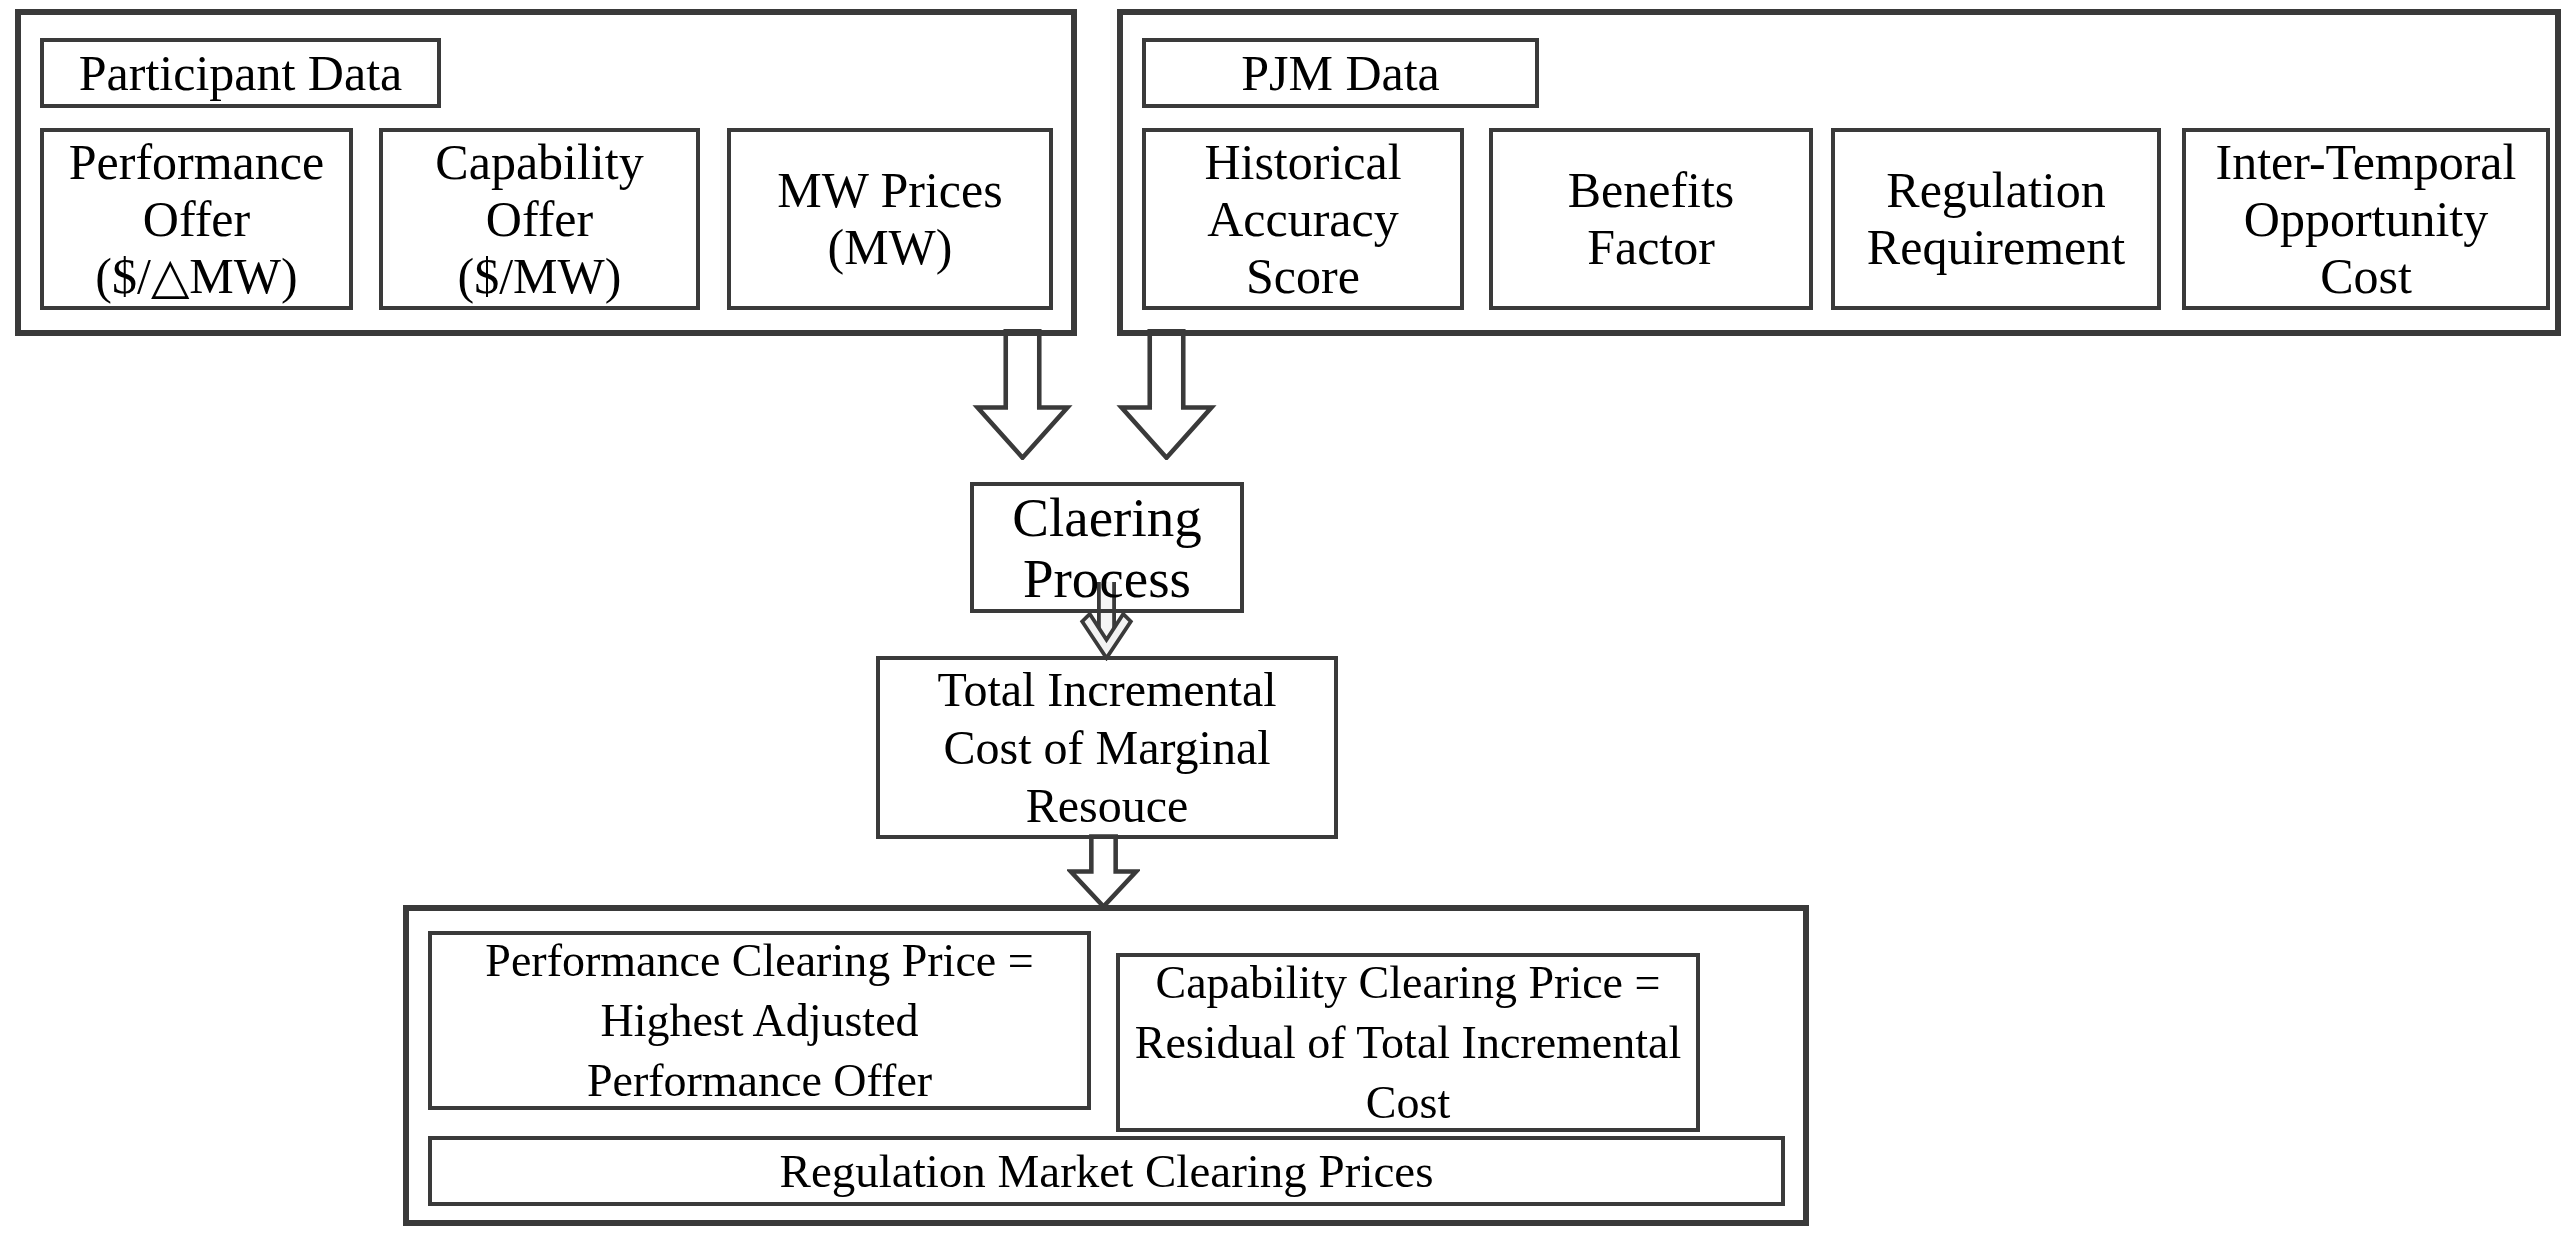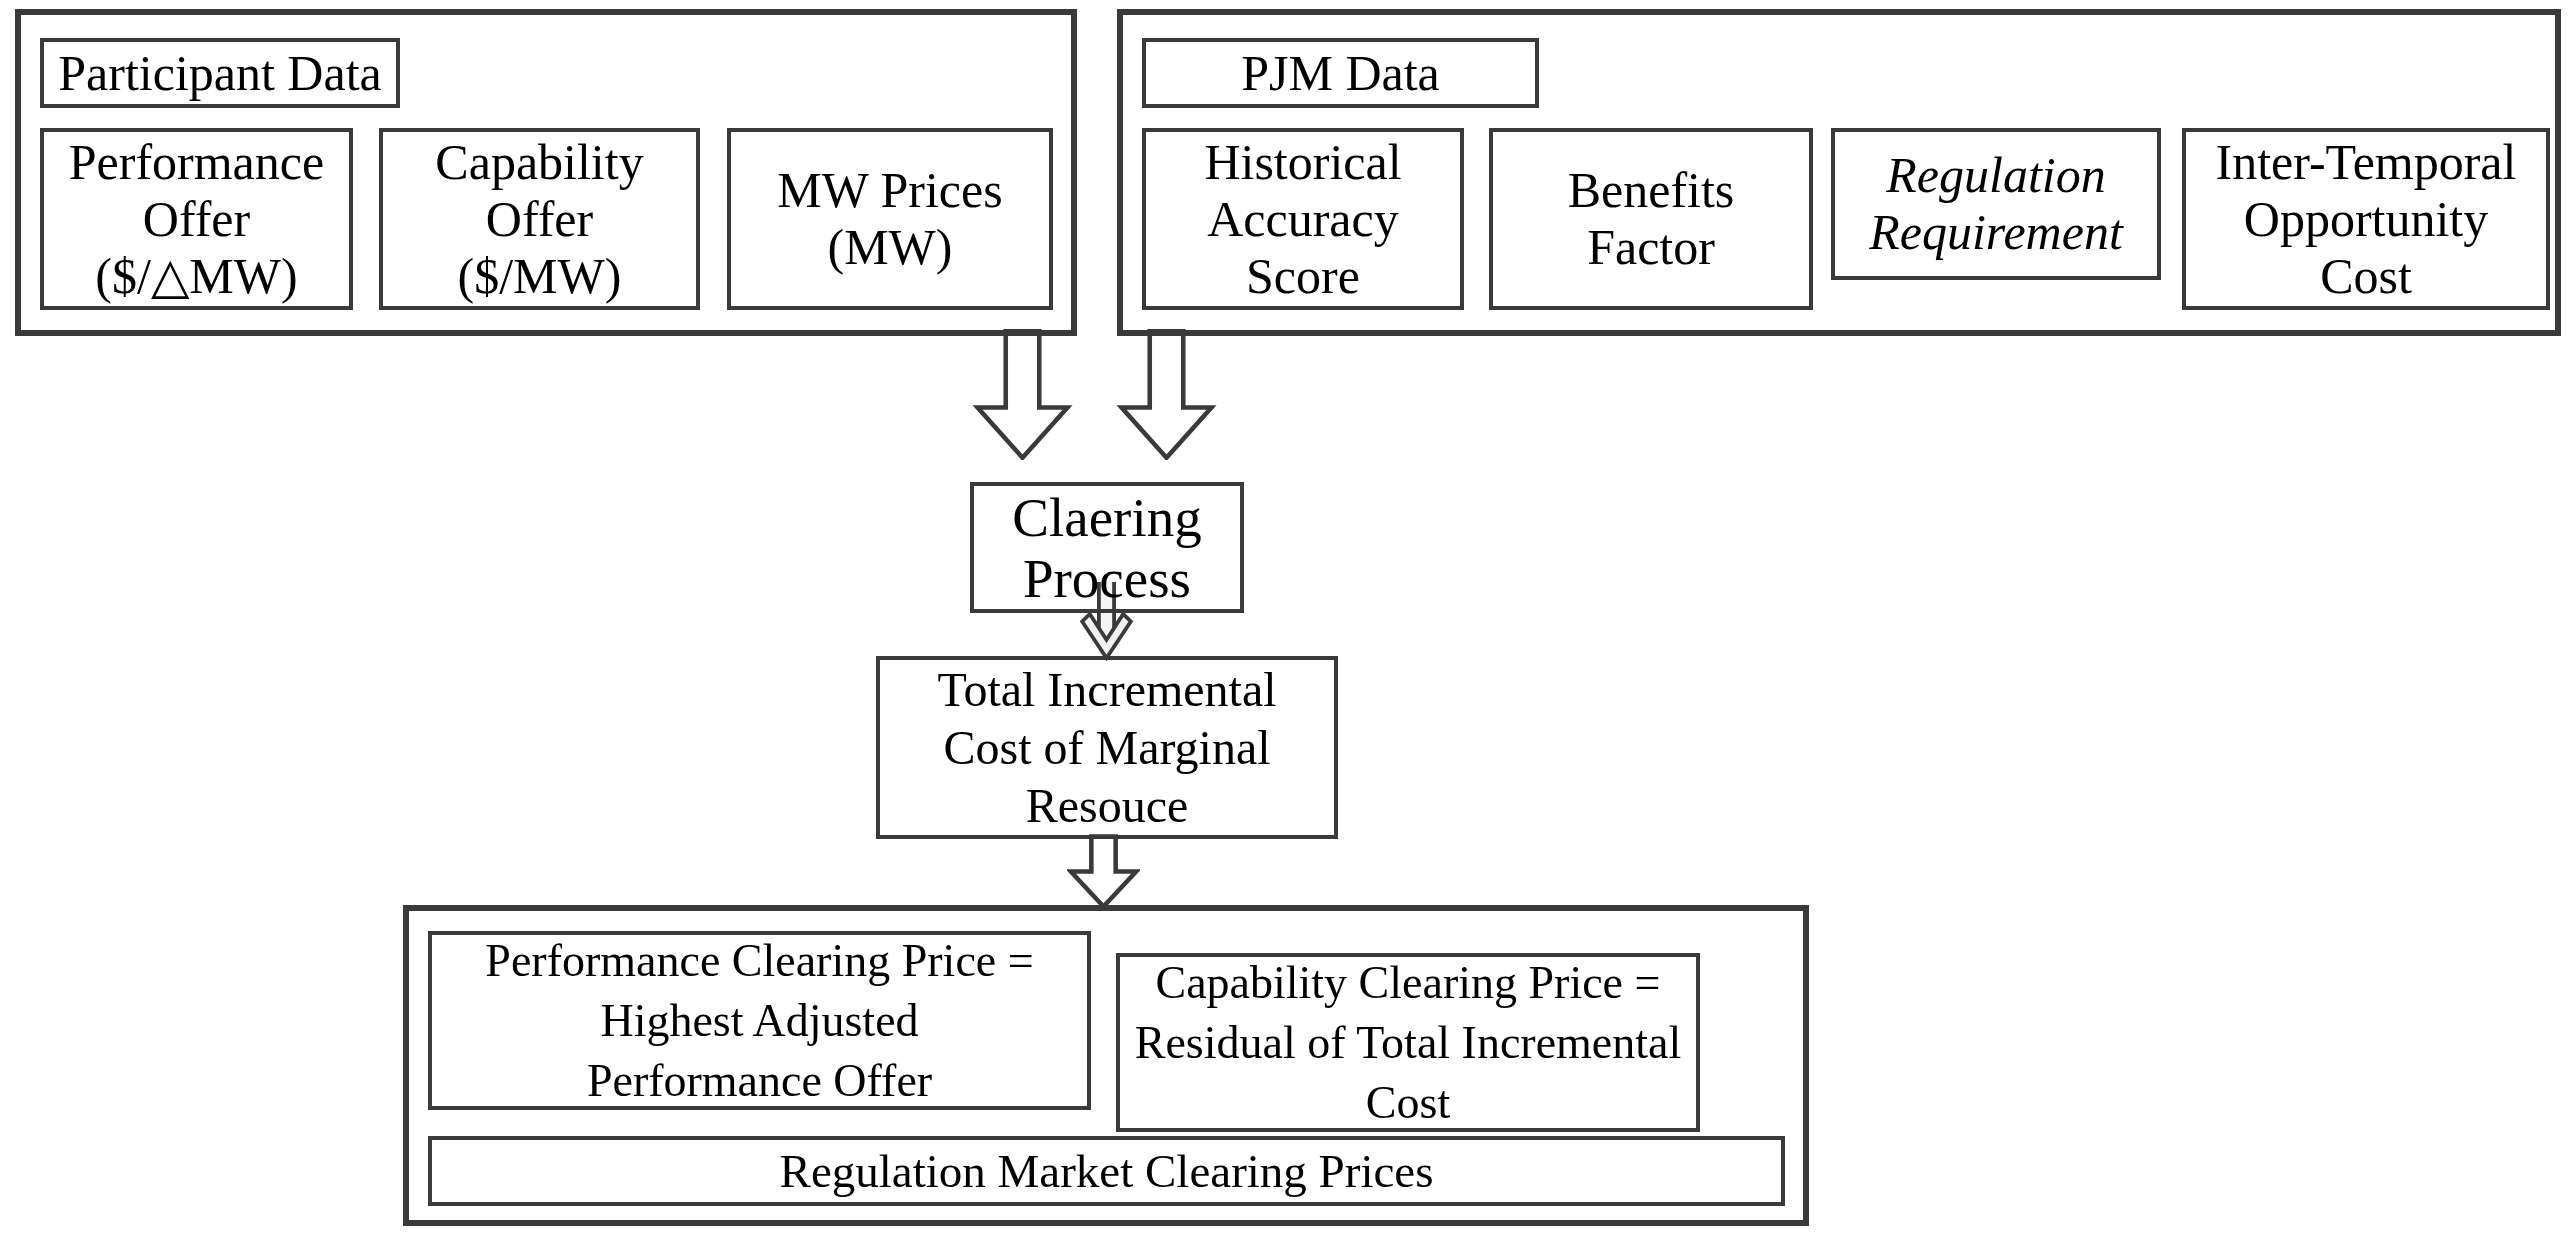--- a/index.html
+++ b/index.html
@@ -53,21 +53,21 @@
   .arrow .shaft-fill{fill:#f5f5f5;stroke:none;}
   .arrow .shaft-side{stroke:#3a3a3a;stroke-width:5;fill:none;}
 </style>
 </head>
 <body>
 
 <div id="stage">
 
   <div class="outline" style="left:15.3px;top:9.2px;width:1062px;height:327px;"></div>
 
-  <div class="box lbl-title" style="left:40px;top:38px;width:360px;height:70px;">
+  <div class="box lbl-title" style="left:40px;top:38px;width:401px;height:70px;">
     <span>Participant Data</span>
   </div>
 
   <div class="box lbl-top" style="left:40px;top:128px;width:313px;height:182px;">
     <span>Performance
 Offer
 ($/△MW)</span>
   </div>
 
   <div class="box lbl-top" style="left:379px;top:128px;width:321px;height:182px;">
@@ -91,21 +91,21 @@
     <span>Historical
 Accuracy
 Score</span>
   </div>
 
   <div class="box lbl-top" style="left:1489px;top:128px;width:324px;height:182px;">
     <span>Benefits
 Factor</span>
   </div>
 
-  <div class="box lbl-top" style="left:1831px;top:128px;width:330px;height:152px;font-style:italic;">
+  <div class="box lbl-top" style="left:1831px;top:128px;width:330px;height:182px;">
     <span>Regulation
 Requirement</span>
   </div>
 
   <div class="box lbl-top" style="left:2182px;top:128px;width:368px;height:182px;">
     <span>Inter-Temporal
 Opportunity
 Cost</span>
   </div>
 

